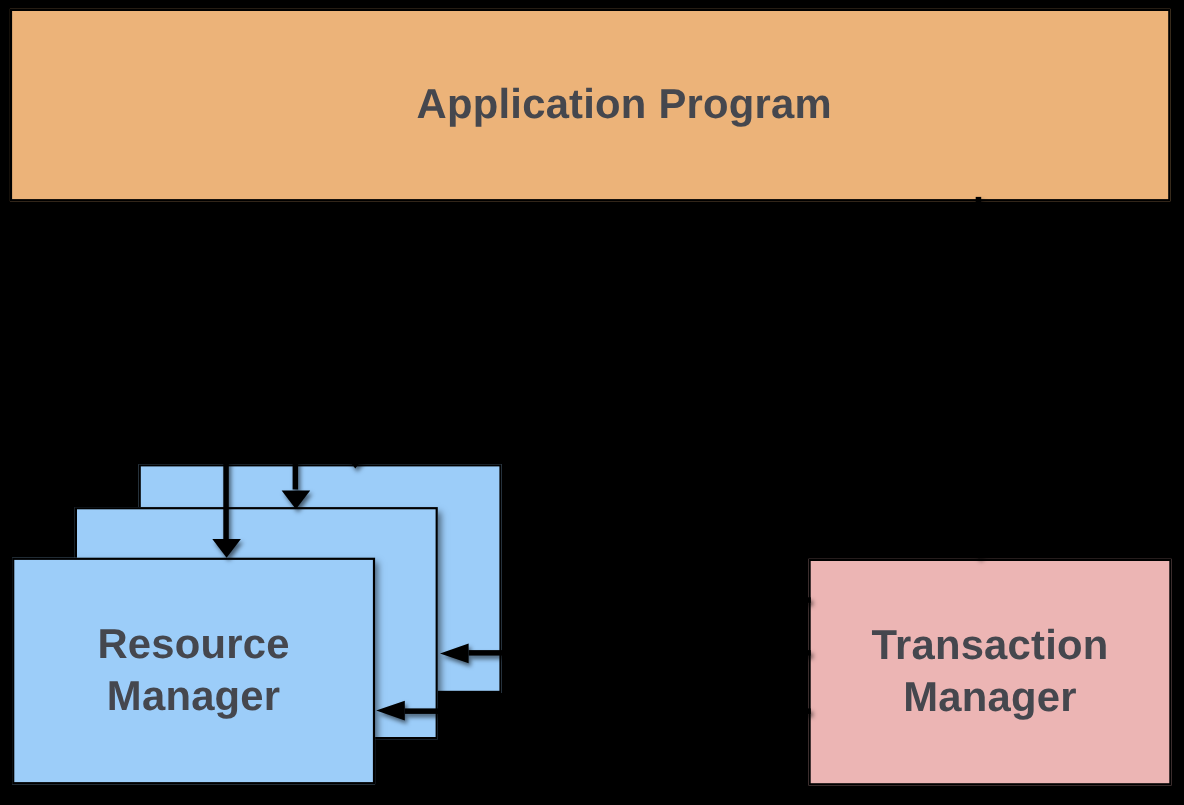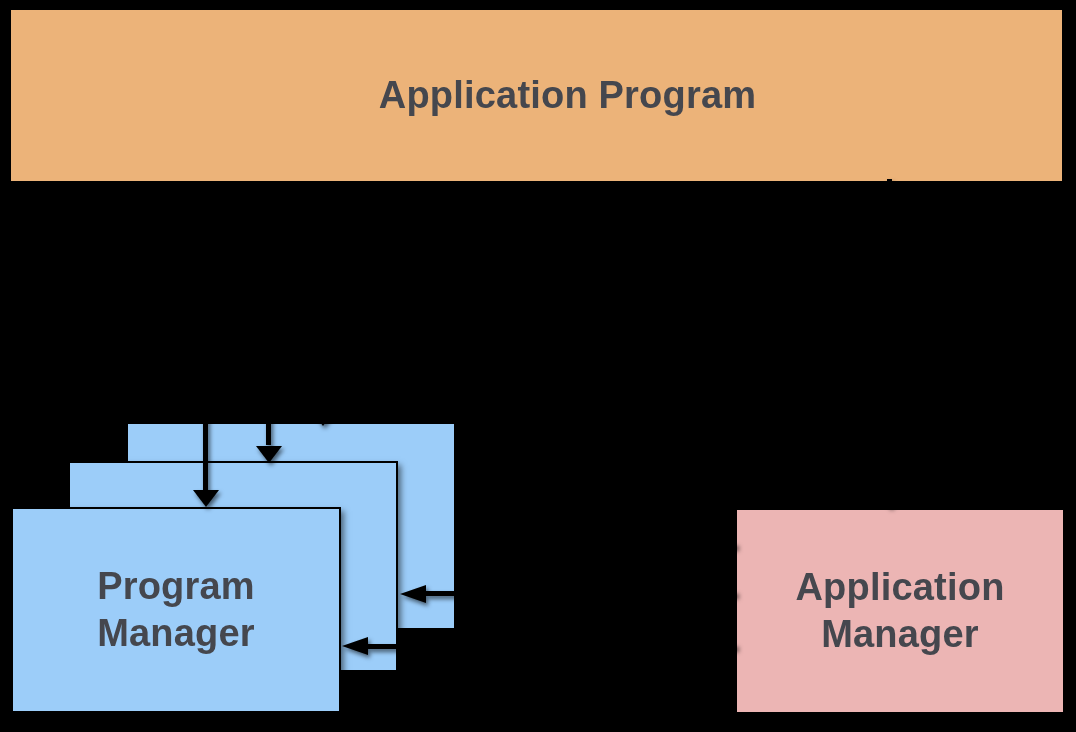--- a/index.html
+++ b/index.html
@@ -70,25 +70,25 @@
 
 <div class="canvas">
 
   <div class="box app">
     <span class="label">Application Program</span>
   </div>
 
   <div class="box rm-back"></div>
   <div class="box rm-middle"></div>
   <div class="box rm-front">
-    <span class="label">Program Manager</span>
+    <span class="label">Resource Manager</span>
   </div>
 
   <div class="box tm">
-    <span class="label">Application Manager</span>
+    <span class="label">Transaction Manager</span>
   </div>
 
   <div class="vline a1-line"></div>
   <div class="vhead a1-head"></div>
   <div class="vline a2-line"></div>
   <div class="vhead a2-head"></div>
   <div class="vline a3-line"></div>
   <div class="vhead a3-head"></div>
 
   <div class="vline a4-line"></div>

